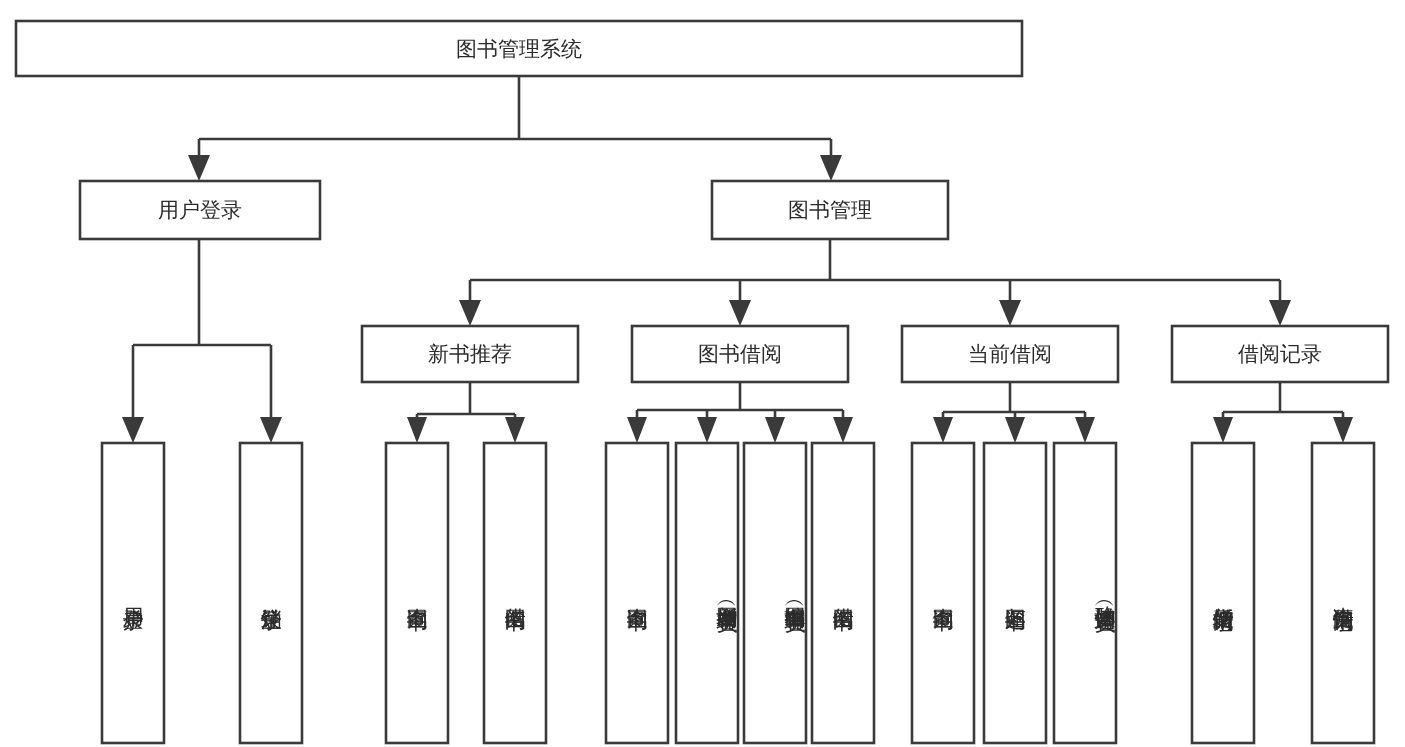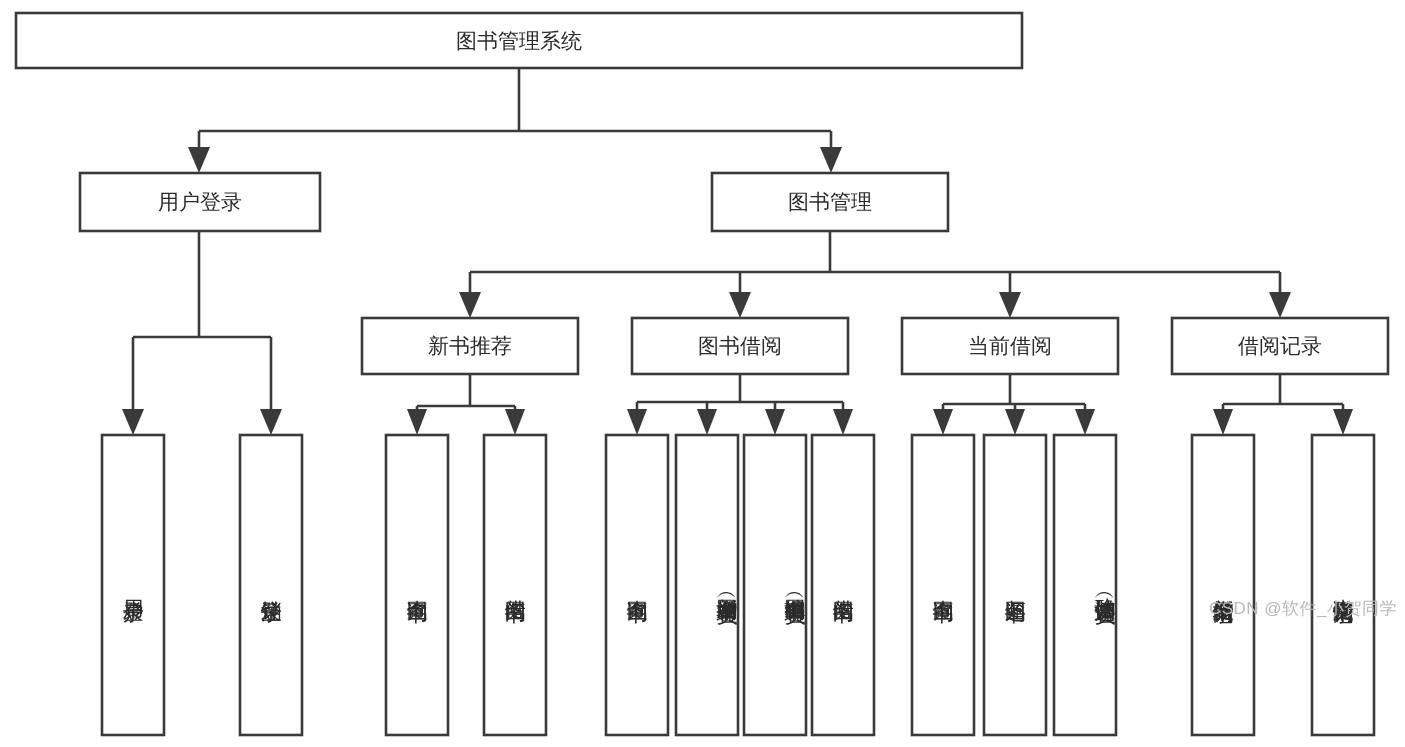--- a/index.html
+++ b/index.html
@@ -11,20 +11,21 @@
     width: 1405px;
     height: 747px;
     font-family: "Liberation Sans", "DejaVu Sans", sans-serif;
     overflow: hidden;
   }
   #diagram-root {
     position: relative;
     width: 1405px;
     height: 624px;
     background: #ffffff;
+    margin-top: 8px;
   }
   svg#tree-svg {
     position: absolute;
     left: 0;
     top: 0;
     width: 1405px;
     height: 747px;
     display: block;
   }
   .node-box {
@@ -220,15 +221,14 @@
   <div class="leaf-label" style="left:912px; top:435px; width:62px; height:300px; display:flex; align-items:center; justify-content:center;">查询图书</div>
 
   <div class="leaf-label" style="left:984px; top:435px; width:62px; height:300px; display:flex; align-items:center; justify-content:center;">归还图书</div>
 
   <div class="leaf-label" style="left:1054px; top:440px; width:62px; height:290px; display:flex; align-items:flex-start; justify-content:center;">确认归还（管理员）</div>
 
   <div class="leaf-label" style="left:1192px; top:435px; width:62px; height:300px; display:flex; align-items:center; justify-content:center;">新增借阅记录</div>
 
   <div class="leaf-label" style="left:1312px; top:435px; width:62px; height:300px; display:flex; align-items:center; justify-content:center;">查询借阅记录</div>
 
-  <div class="watermark">CSDN @软件_小贺同学</div>
 
 </div>
 
 </body></html>

